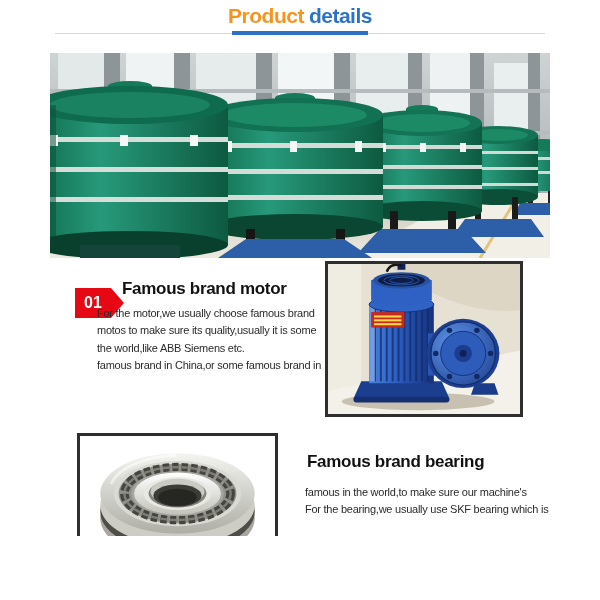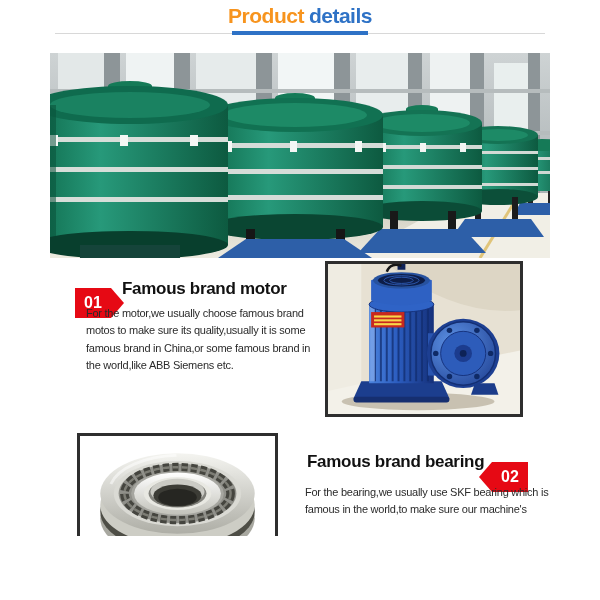--- a/index.html
+++ b/index.html
@@ -31,21 +31,21 @@
   .arrow-r{width:0; height:0; border-top:15px solid transparent; border-bottom:15px solid transparent; border-left:13px solid var(--red);}
   .arrow-l{width:0; height:0; border-top:15px solid transparent; border-bottom:15px solid transparent; border-right:13px solid var(--red);}
   #badge-01{top:272px; left:75px;}
   #badge-02{top:446px; left:479px;}
   
   .section-title{position:absolute; font-size:17px; font-weight:bold; color:#111; letter-spacing:-0.3px; white-space:nowrap;}
   #title-01{top:279px; left:122px;}
   #title-02{top:452px; left:307px;}
   .para{position:absolute; font-size:11px; line-height:17.3px; color:#2b2b2b; letter-spacing:-0.25px;}
   .para div{white-space:nowrap;}
-  #para-01{top:305px; left:86px;}
+  #para-01{top:305px; left:97px;}
   #para-02{top:484px; left:305px;}
 </style>
 </head>
 <body>
 
 <div class="page">
 
   <div class="header-title">
     <span class="t-orange">Product</span><span class="t-blue">details</span>
   </div>
@@ -174,22 +174,22 @@
   </div>
 
   <div class="badge" id="badge-01">
     <div class="sq">01</div>
     <div class="arrow-r"></div>
   </div>
   <div class="section-title" id="title-01">Famous brand motor</div>
   <div class="para" id="para-01">
     <div>For the motor,we usually choose famous brand</div>
     <div>motos to make sure its quality,usually it is some</div>
+    <div>the world,like ABB Siemens etc.</div>
     <div>famous brand in China,or some famous brand in</div>
-    <div>the world,like ABB Siemens etc.</div>
   </div>
 
   <div class="photo-frame" id="motor-photo">
     <svg viewBox="0 0 196 156" preserveAspectRatio="none">
       <defs>
         <linearGradient id="gBlue" x1="0" y1="0" x2="1" y2="0">
           <stop offset="0" stop-color="#4a82dd"></stop>
             <stop offset="0.45" stop-color="#2b5cbe"></stop>
             <stop offset="1" stop-color="#15307a"></stop>
         </linearGradient>
@@ -270,22 +270,18 @@
       <ellipse cx="101" cy="60" rx="35" ry="17" fill="#e8e8e2"></ellipse>
       <ellipse cx="101" cy="60" rx="30" ry="14.5" fill="#83837d"></ellipse>
       <ellipse cx="101" cy="58" rx="28" ry="13.5" fill="#cbcbc5"></ellipse>
       <ellipse cx="101" cy="62" rx="25" ry="11.5" fill="#3c3c36"></ellipse>
       <ellipse cx="101" cy="64" rx="20" ry="9" fill="#262622"></ellipse>
       <path d="M32,50 A75,38 0 0 1 100,20" stroke="#ffffff" stroke-width="3" opacity="0.5" fill="none"></path>
     </svg>
   </div>
 
   <div class="section-title" id="title-02">Famous brand bearing</div>
-  <div class="badge" id="badge-02">
-    <div class="arrow-l"></div>
-    <div class="sq">02</div>
-  </div>
   <div class="para" id="para-02">
+    <div>famous in the world,to make sure our machine's</div>
     <div>For the bearing,we usually use SKF bearing which is</div>
-    <div>famous in the world,to make sure our machine's</div>
   </div>
 
 </div>
 
 </body></html>

